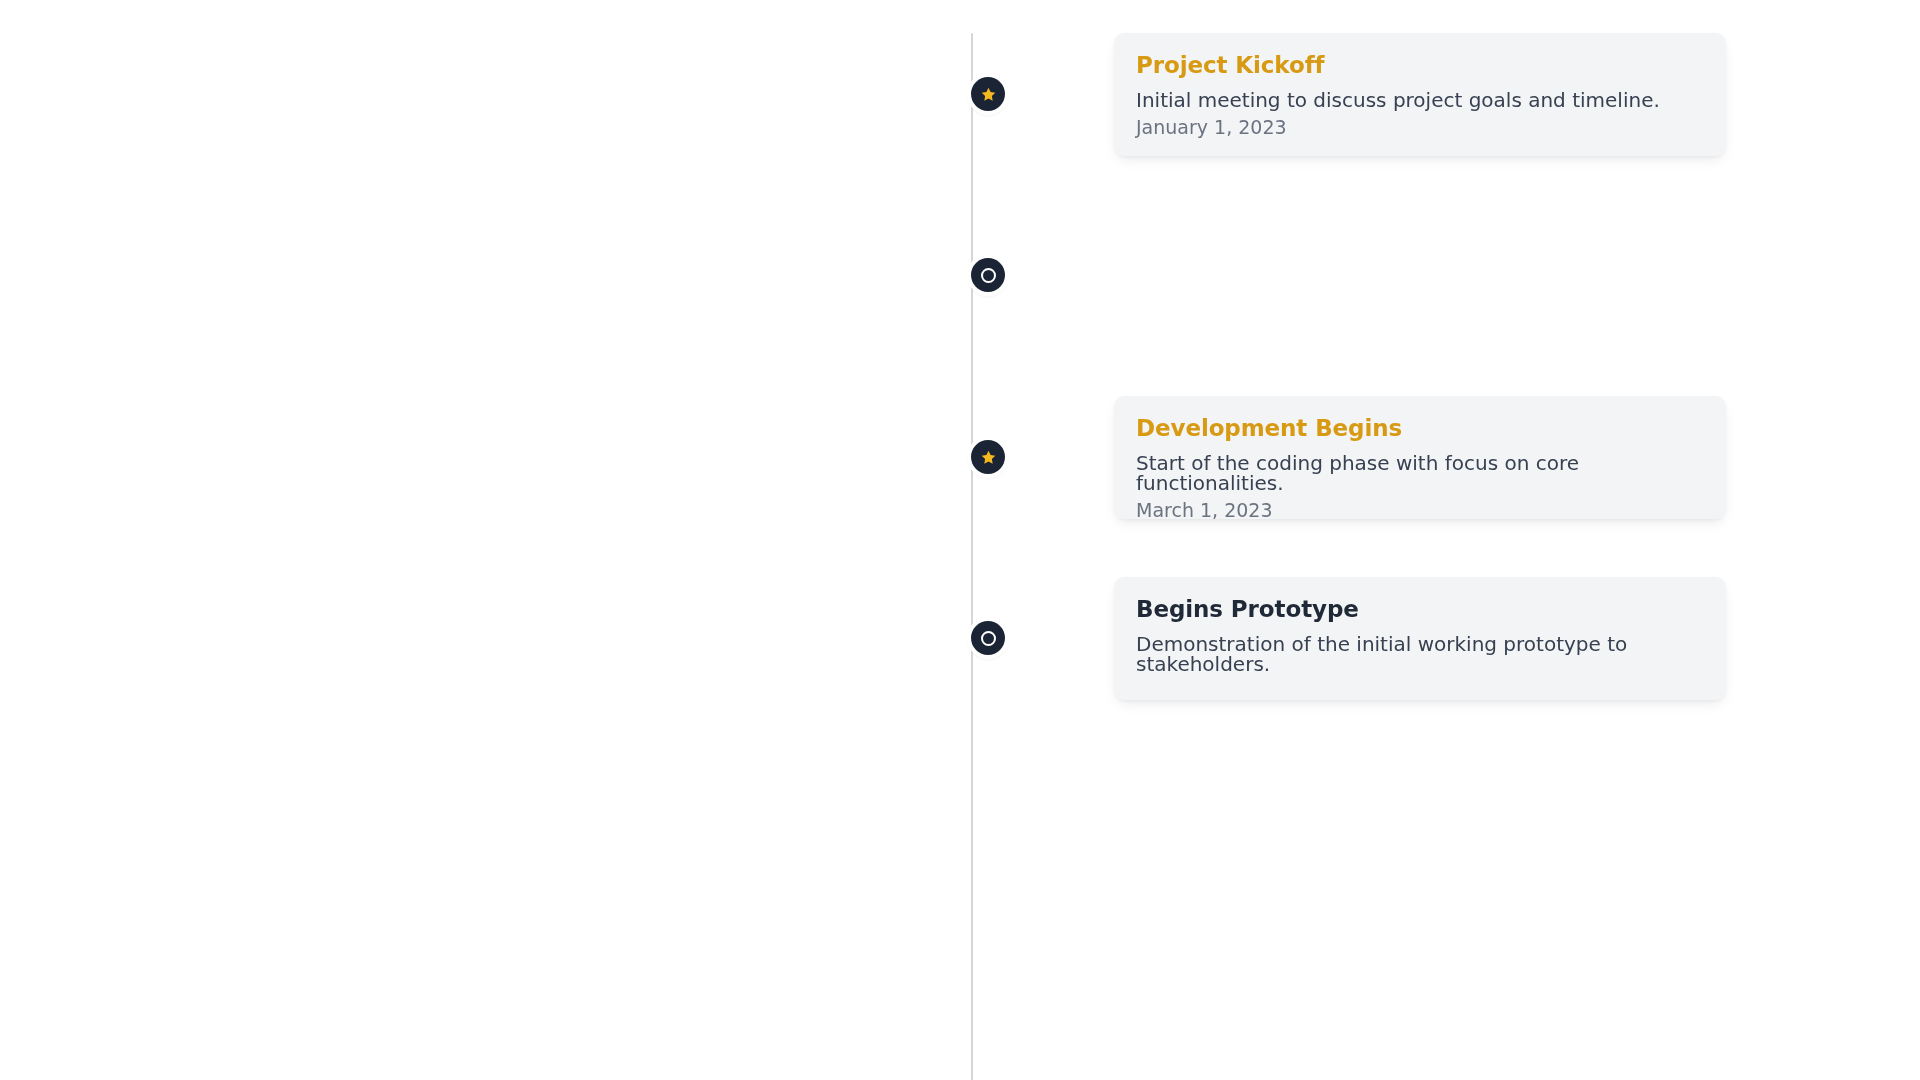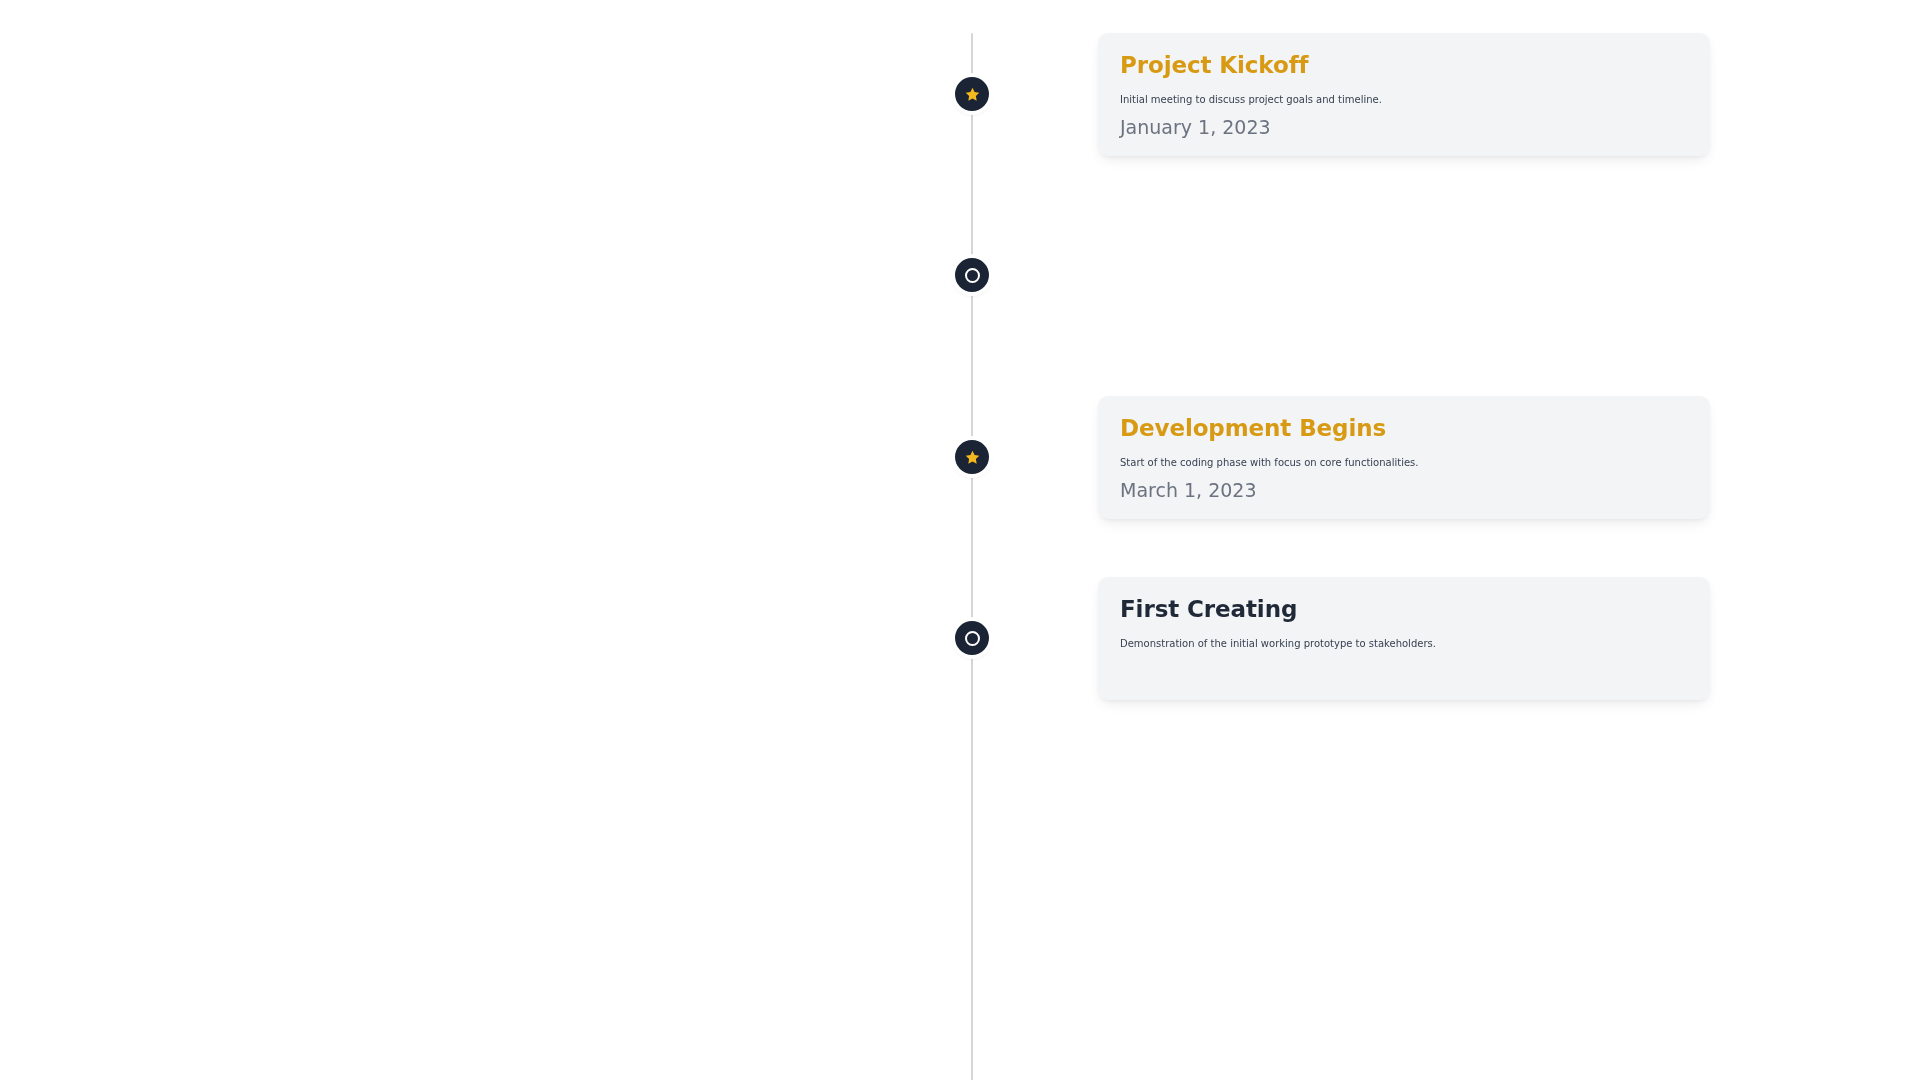--- a/index.html
+++ b/index.html
@@ -41,21 +41,21 @@
     top: 0;
     width: 1920px;
     height: 1080px;
     list-style: none;
     margin: 0;
     padding: 0;
   }
 
   .timeline-entry {
     position: absolute;
-    left: 0;
+    left: 16px;
     width: 1860px;
     height: 123px;
   }
 
   
   .timeline-marker {
     position: absolute;
     left: 955px;
     top: 44px;
     width: 34px;
@@ -103,21 +103,21 @@
     font-weight: 700;
     letter-spacing: -0.1px;
     color: #1f2937;
   }
   .timeline-entry[data-milestone="true"] .card-title {
     color: #d79a12;
   }
 
   .card-description {
     margin: 11px 0 0 0;
-    font-size: 10px;
+    font-size: 20px;
     line-height: 20px;
     font-weight: 400;
     color: #374151;
   }
 
   .card-date {
     margin: 9px 0 0 0;
     font-size: 19px;
     line-height: 17px;
     font-weight: 400;
@@ -178,20 +178,20 @@
 
   </li>
       <li class="timeline-entry" data-milestone="false" style="top: 577px;">
 
     <div class="timeline-marker">
 
       <span class="marker-ring"></span>
     </div>
 
     <div class="timeline-card">
-      <h3 class="card-title">First Creating</h3>
+      <h3 class="card-title">Begins Prototype</h3>
       <p class="card-description">Demonstration of the initial working prototype to stakeholders.</p>
     </div>
 
   </li>
     </ul>
 
 </div>
 
 </body></html>

